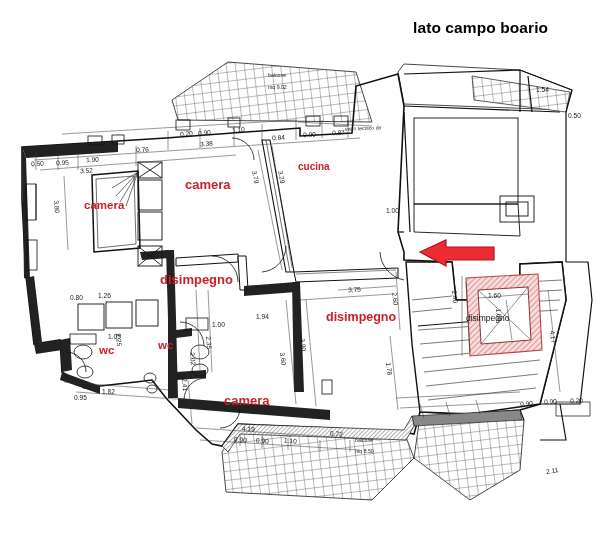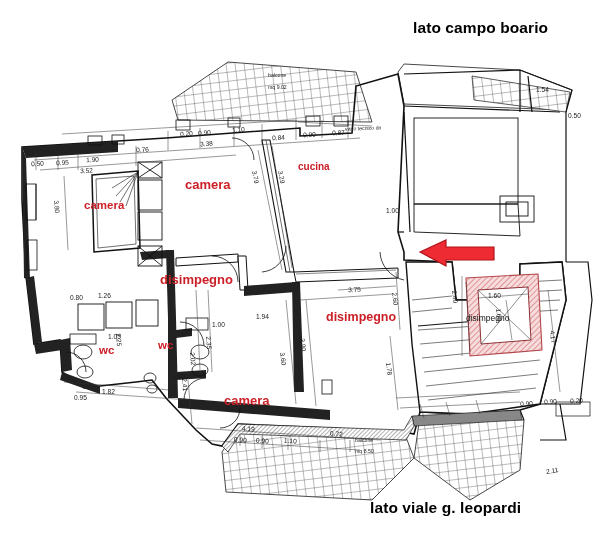--- a/index.html
+++ b/index.html
@@ -270,21 +270,20 @@
       <rect x="228" y="118" width="12" height="9"></rect>
       <rect x="306" y="116" width="14" height="10"></rect>
       <rect x="334" y="116" width="14" height="10"></rect>
       <rect x="88" y="136" width="14" height="9"></rect>
       <rect x="112" y="135" width="12" height="9"></rect>
       <rect x="322" y="380" width="10" height="14"></rect>
     </g>
   </svg>
 
   <div class="edge-label" id="lbl-top">lato campo boario</div>
-  <div class="edge-label" id="lbl-bottom">lato viale g. leopardi</div>
 
   <div class="room-label rl-camera1">camera</div>
   <div class="room-label rl-camera2">camera</div>
   <div class="room-label rl-cucina">cucina</div>
   <div class="room-label rl-disimpegno">disimpegno</div>
   <div class="room-label rl-soggiorno">disimpegno</div>
   <div class="room-label rl-camera3">camera</div>
   <div class="room-label rl-wc1">wc</div>
   <div class="room-label rl-wc2">wc</div>
   <div class="room-label rl-ascensore">disimpegno</div>

